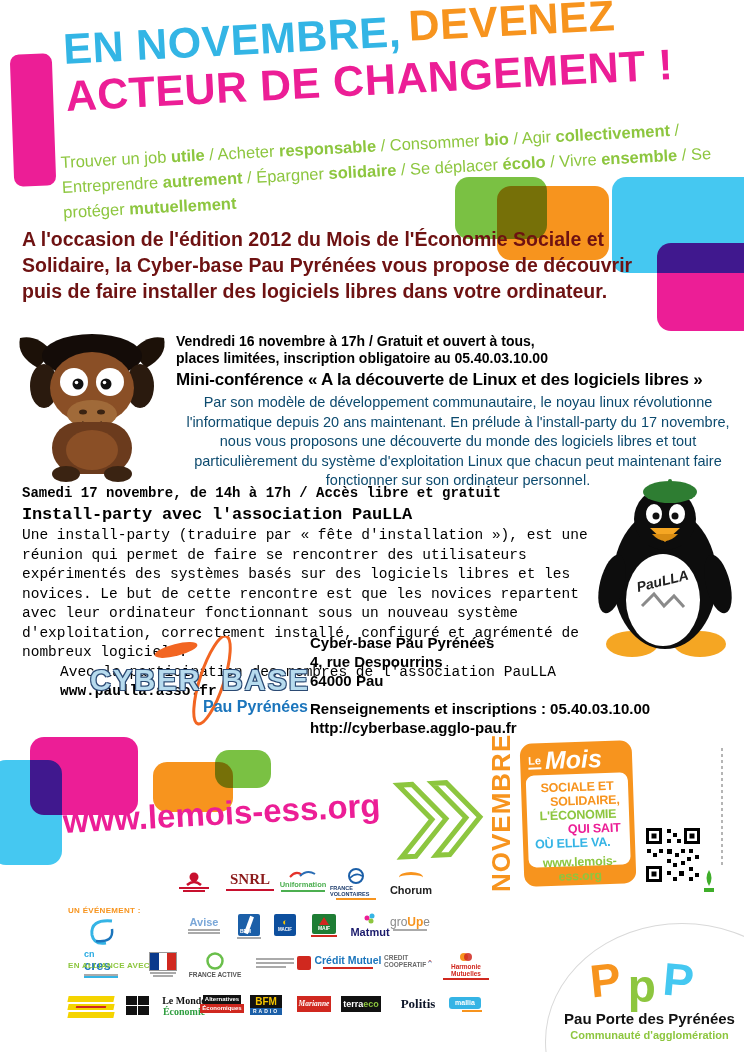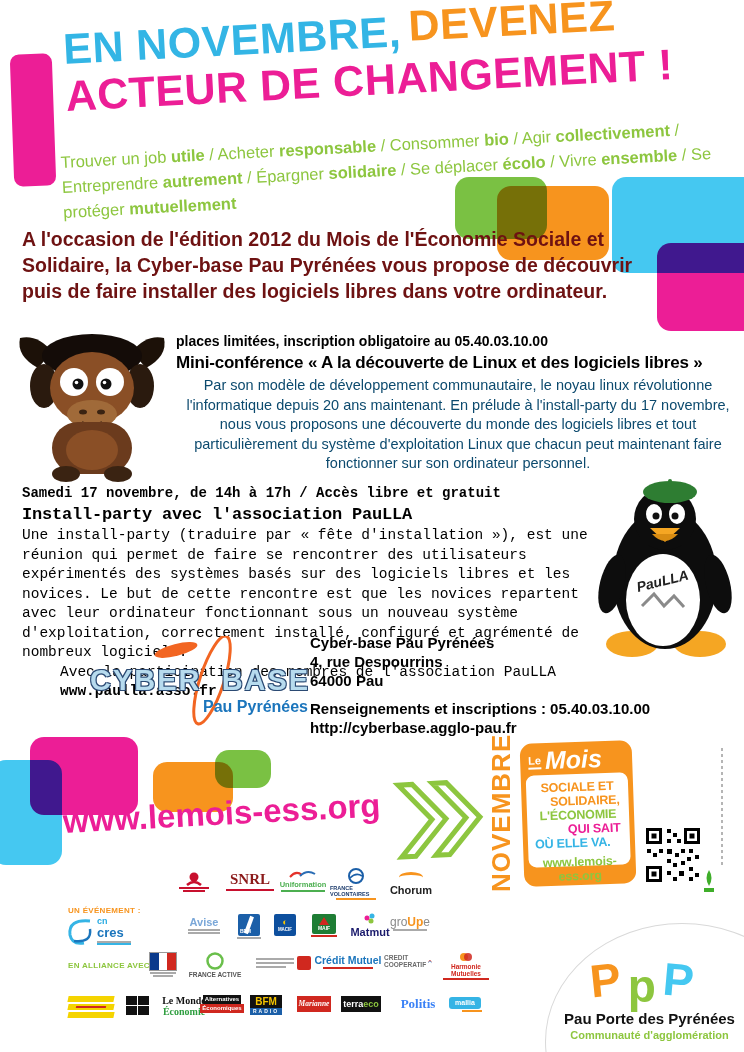--- a/index.html
+++ b/index.html
@@ -119,20 +119,21 @@
     <ellipse cx="75" cy="86" rx="4" ry="2.5" fill="#3a2312"></ellipse>
       <ellipse cx="93" cy="86" rx="4" ry="2.5" fill="#3a2312"></ellipse>
     <path d="M74,96 Q84,102 94,96" stroke="#3a2312" stroke-width="2" fill="none"></path>
     <rect x="44" y="96" width="80" height="52" rx="26" fill="#6b3b1d"></rect>
     <ellipse cx="84" cy="124" rx="26" ry="20" fill="#8a4f26"></ellipse>
     <ellipse cx="58" cy="148" rx="14" ry="8" fill="#3a2312"></ellipse>
       <ellipse cx="110" cy="148" rx="14" ry="8" fill="#3a2312"></ellipse>
   </svg>
 
   <div class="abs" id="conf">
+    <div class="sched">Vendredi 16 novembre à 17h / Gratuit et ouvert à tous,</div>
     <div class="sched">places limitées, inscription obligatoire au 05.40.03.10.00</div>
     <div class="evt-title">Mini-conférence « A la découverte de Linux et des logiciels libres »</div>
     <div class="body">Par son modèle de développement communautaire, le noyau linux révolutionne l'informatique depuis 20 ans maintenant. En prélude à l'install-party du 17 novembre, nous vous proposons une découverte du monde des logiciels libres et tout particulièrement du système d'exploitation Linux que chacun peut maintenant faire fonctionner sur son ordinateur personnel.</div>
   </div>
 
   <div class="abs" id="party">
     <div class="sched">Samedi 17 novembre, de 14h à 17h / Accès libre et gratuit</div>
     <div class="evt-title">Install-party avec l'association PauLLA</div>
     <div class="body">Une install-party (traduire par « fête d'installation »), est une réunion qui permet de faire se rencontrer des utilisateurs expérimentés des systèmes basés sur des logiciels libres et les novices. Le but de cette rencontre est que les novices repartent avec leur ordinateur fonctionnant sous un nouveau système d'exploitation, correctement installé, configuré et agrémenté de nombreux logiciels.</div>
     <div class="partic">
@@ -270,21 +271,21 @@
       </svg>
     <div style="font-size:5.5px;font-weight:bold;color:#1b3a6b;">FRANCE VOLONTAIRES</div>
     <div class="microline" style="width:40px;background:#f7941e;"></div>
   </div>
   <div class="lg" style="left:388px;top:872px;width:46px;">
     <div style="width:24px;height:8px;border-top:3px solid #f7941e;border-radius:50%;"></div>
     <div style="font-size:11px;font-weight:bold;color:#222;">Chorum</div>
   </div>
 
   <div class="abs lbl" id="evt-label">UN ÉVÉNEMENT :</div>
-  <div class="lg" style="left:64px;top:915px;width:74px;flex-direction:row;gap:3px;align-items:center;">
+  <div class="lg" style="left:64px;top:915px;width:74px;flex-direction:column;gap:3px;align-items:center;">
     <svg width="30" height="32" viewBox="0 0 30 32">
         <path d="M26,6 Q4,4 6,20 Q8,30 20,28" stroke="#35b4e5" stroke-width="3" fill="none"></path>
         <path d="M10,26 Q28,28 26,14" stroke="#1b75bc" stroke-width="2.5" fill="none"></path>
       </svg>
     <div>
       <div style="font-size:9px;font-weight:bold;color:#29abe2;line-height:9px;">cn</div>
       <div style="font-size:13px;font-weight:bold;color:#1b75bc;line-height:13px;">cres</div>
       <div class="microline" style="width:34px;margin-top:2px;"></div>
       <div class="microline" style="width:34px;background:#35b4e5;"></div>
     </div>
@@ -399,21 +400,21 @@
     <div style="width:32px;background:#111;color:#f5c400;font-weight:bold;font-size:10px;text-align:center;line-height:13px;">BFM</div>
     <div style="width:32px;background:#1b5fa8;color:#fff;font-weight:bold;font-size:5px;text-align:center;line-height:7px;letter-spacing:2px;">RADIO</div>
   </div>
   <div class="lg" style="left:296px;top:996px;width:36px;font-family:Liberation Serif, serif;">
     <div style="width:34px;background:#d0281f;color:#fff;font-weight:bold;font-style:italic;font-size:7.5px;text-align:center;line-height:16px;">Marianne</div>
   </div>
   <div class="lg" style="left:340px;top:996px;width:42px;">
     <div style="width:40px;background:#111;text-align:center;line-height:16px;font-size:9px;font-weight:bold;"><span style="color:#fff;">terra</span><span style="color:#8dc63f;">eco</span></div>
   </div>
   <div class="lg" style="left:398px;top:996px;width:40px;">
-    <div style="font-family:'Liberation Serif',serif;font-weight:bold;font-size:13px;color:#3b82f6;">Politis</div>
+    <div style="font-family:'Liberation Serif',serif;font-weight:bold;font-size:13px;color:#0f172a;">Politis</div>
   </div>
   <div class="lg" style="left:448px;top:997px;width:34px;">
     <div style="width:32px;background:#35b4e5;border-radius:3px;color:#fff;font-weight:bold;font-size:7px;text-align:center;line-height:12px;">mallia</div>
     <div class="microline" style="width:20px;background:#f7941e;align-self:flex-end;"></div>
   </div>
 
   <div class="abs" id="blob"></div>
   <div class="abs" id="ppp-letters">
     <span class="p1">P</span>
     <span class="p2">p</span>

